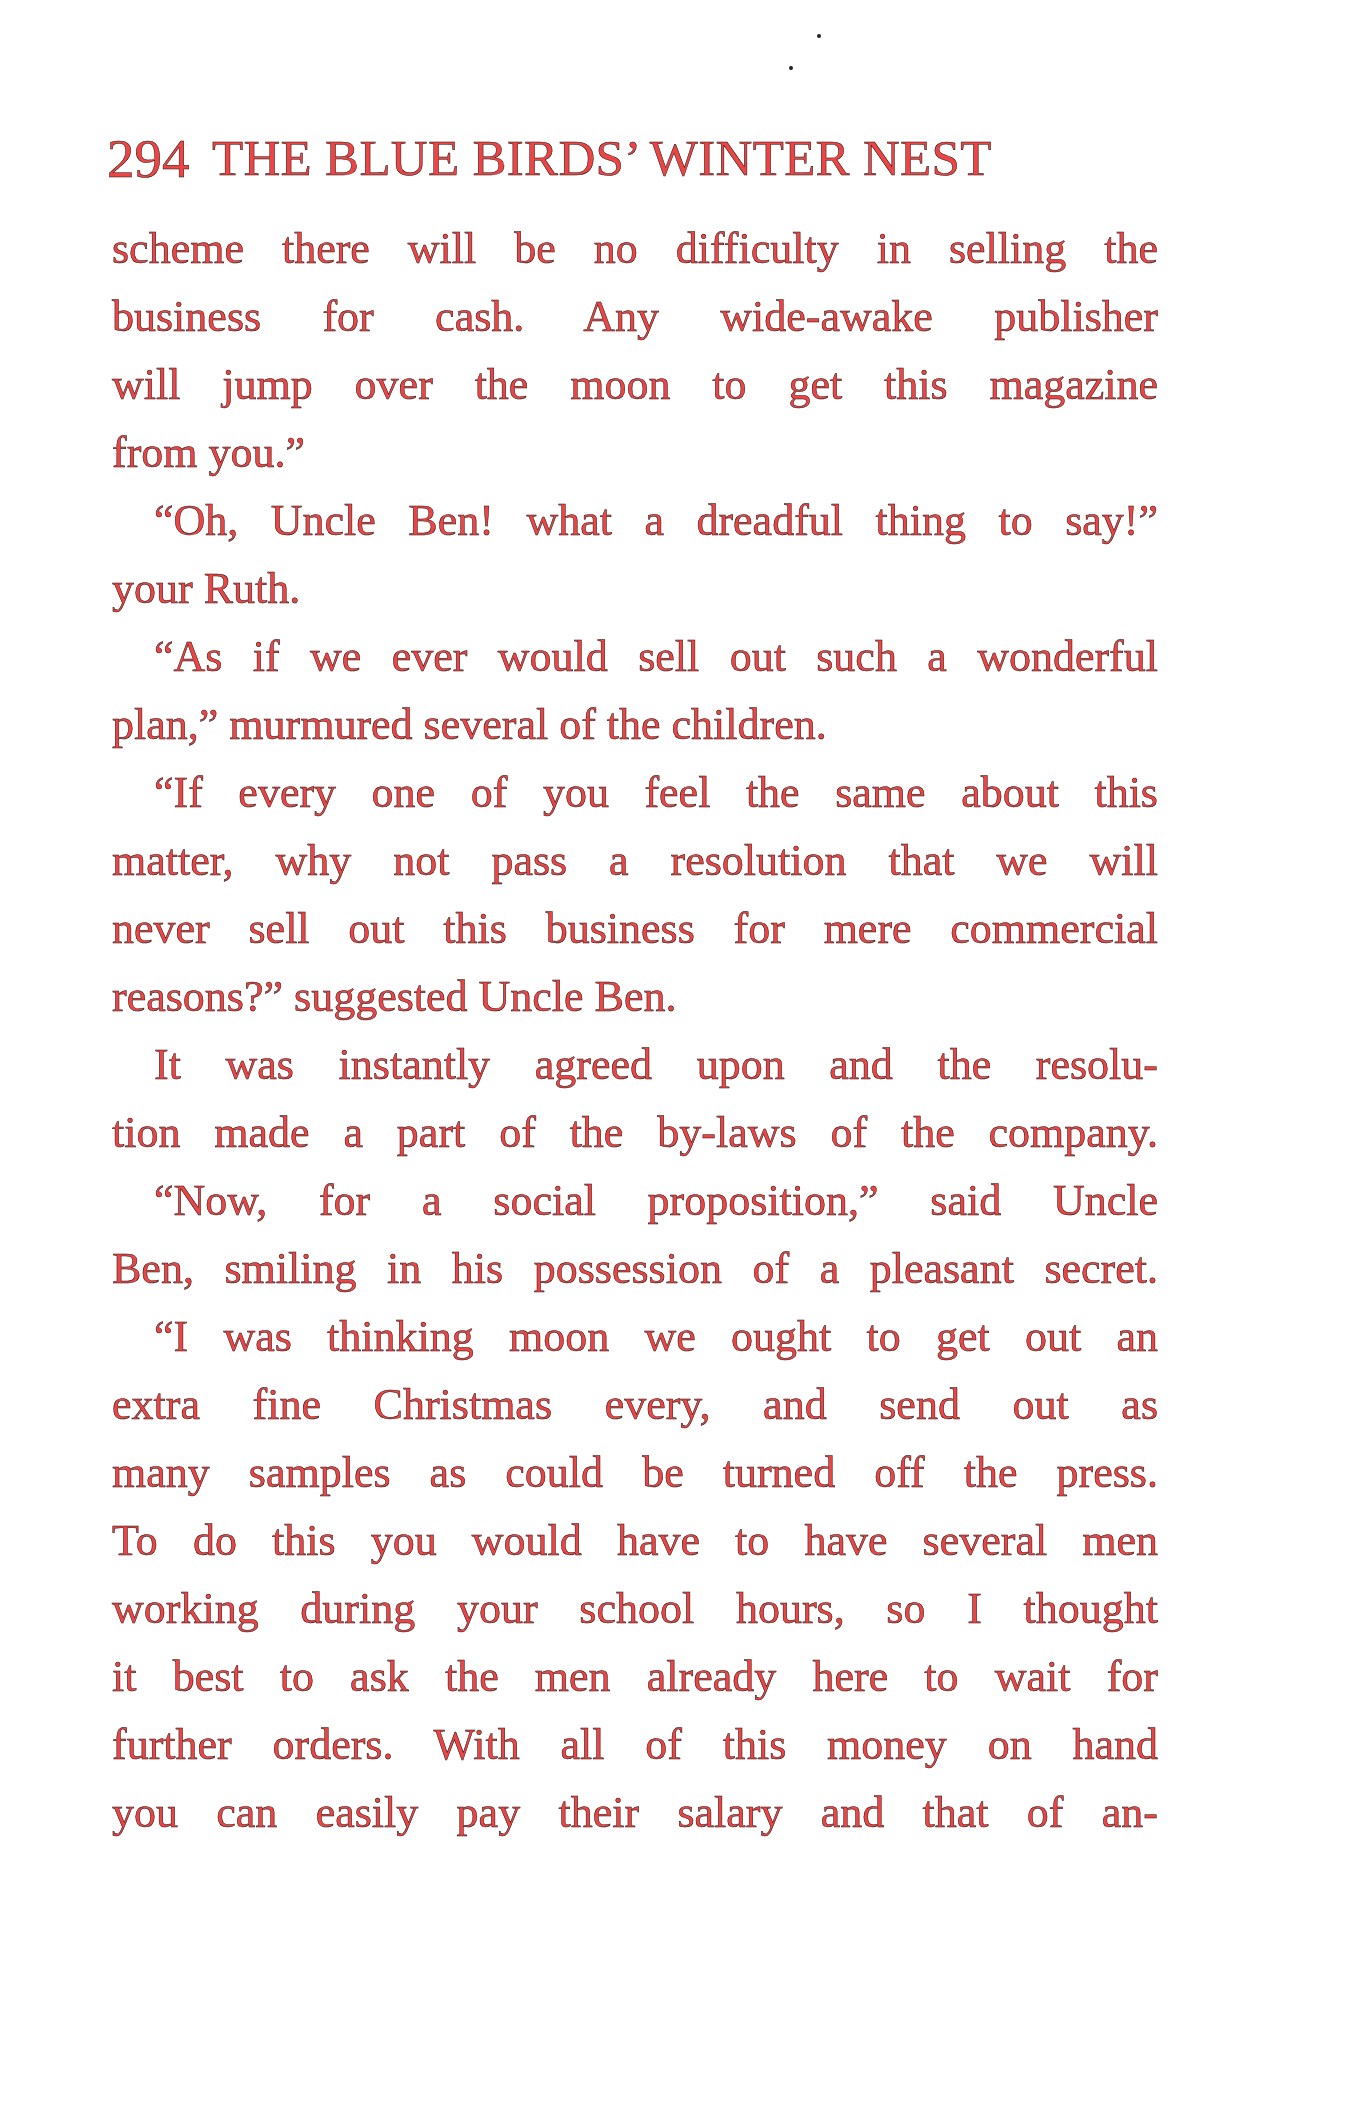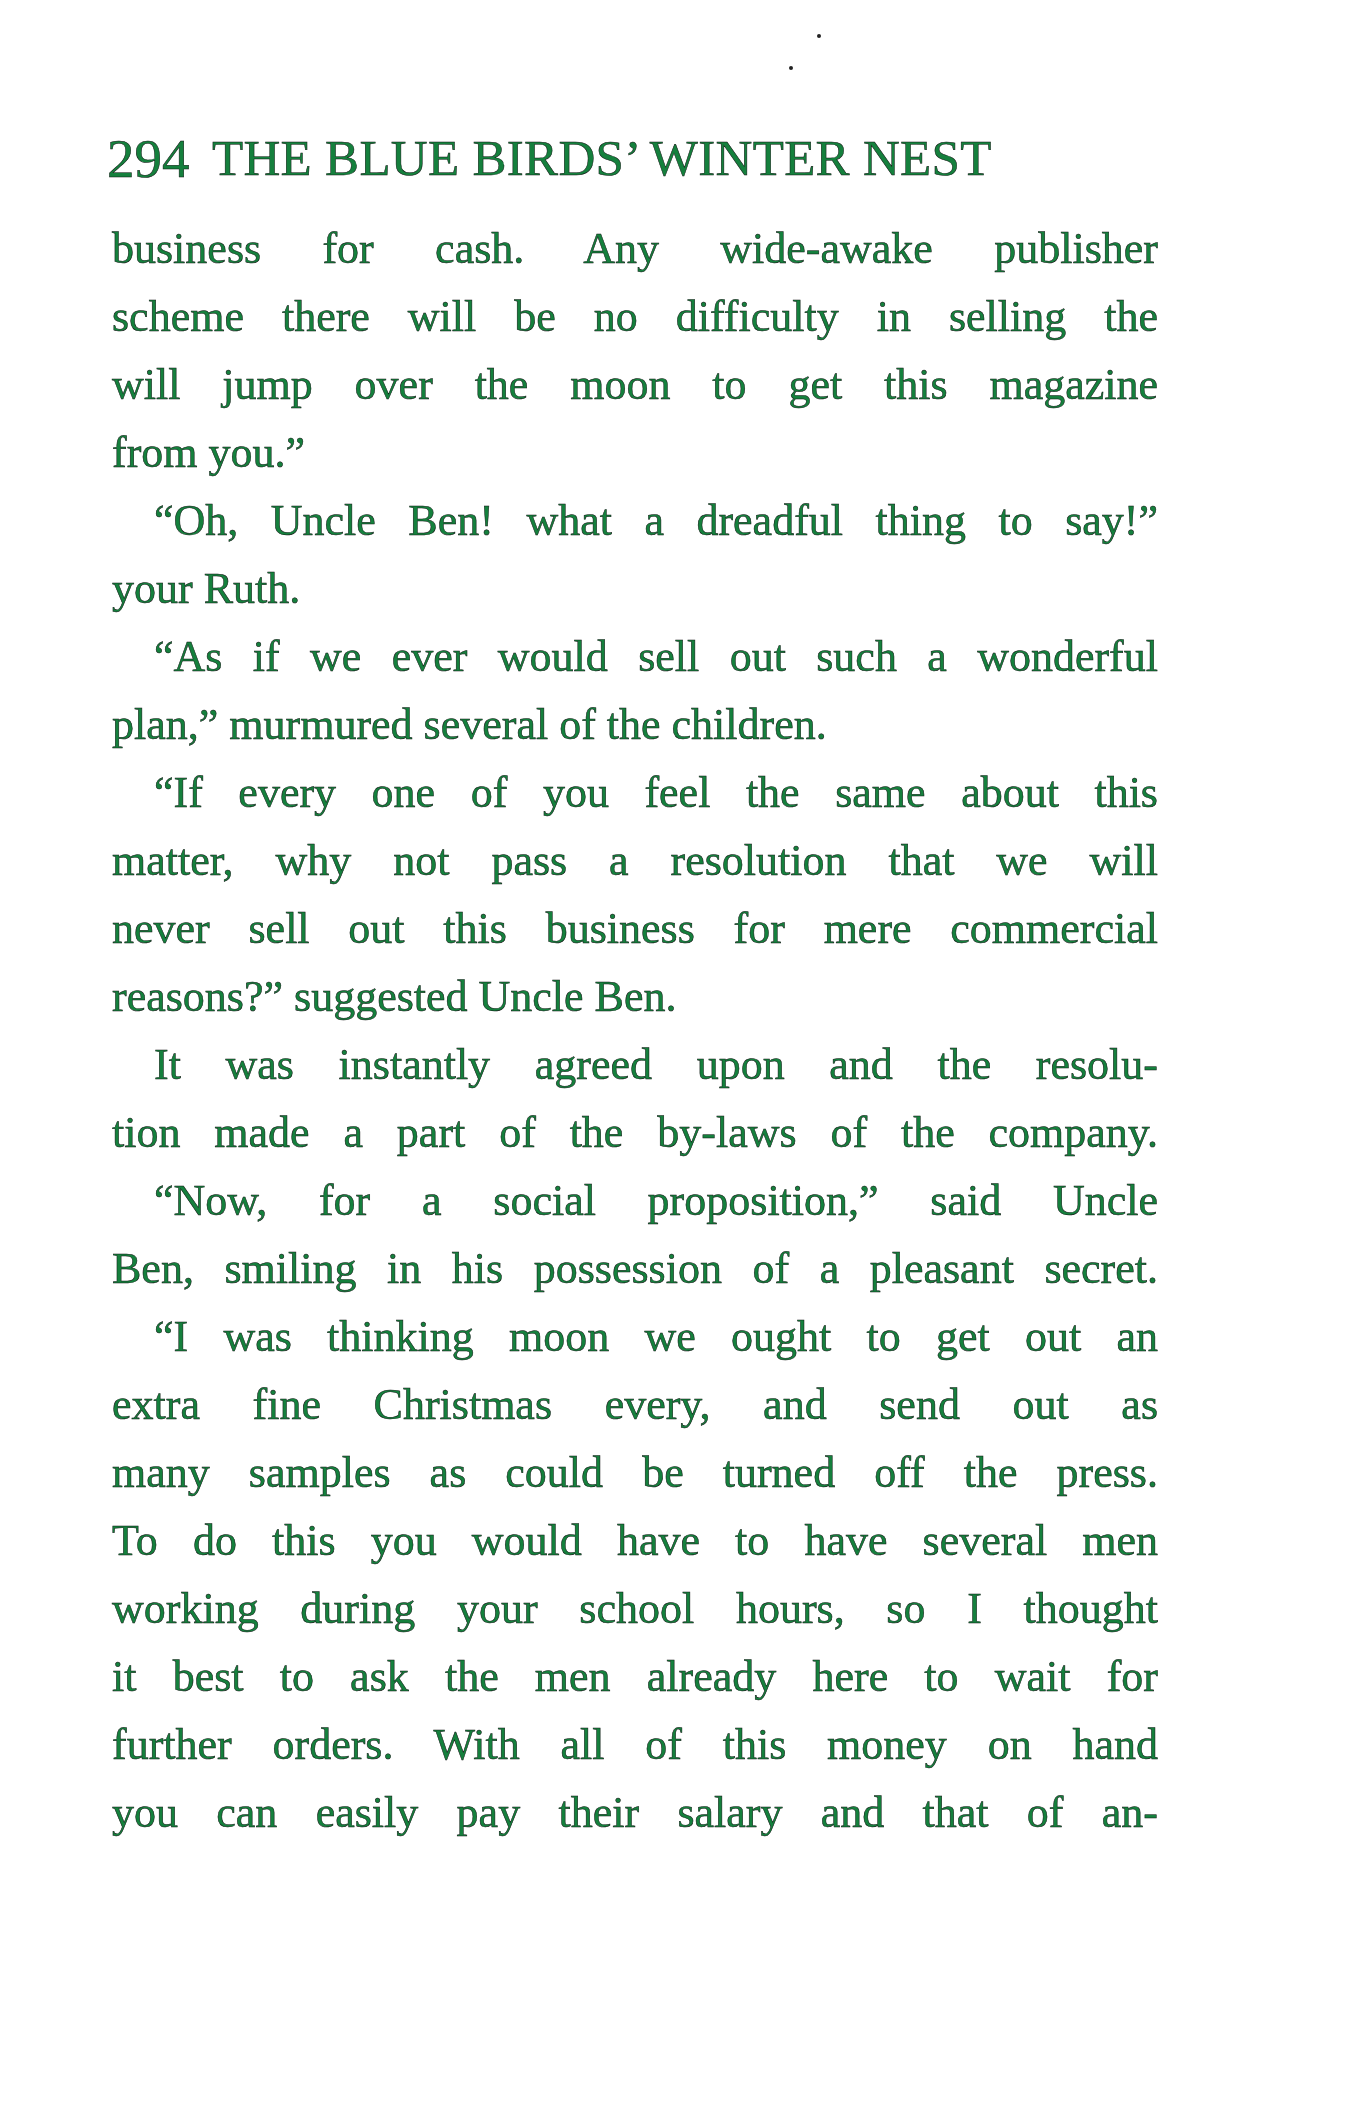--- a/index.html
+++ b/index.html
@@ -1,20 +1,20 @@
 <!DOCTYPE html>
 <html><head>
 <meta charset="utf-8">
 <style>
   html,body { margin:0; padding:0; background:#e8e8e8; }
   .page {
     position:relative;
     width:1351px; height:2112px;
     background:#ffffff;
-    color:#15803d;
+    color:#ef4444;
     font-family:"Liberation Serif", serif;
     overflow:hidden;
     -webkit-text-stroke:0.5px #111;
   }
   .pagenum {
     position:absolute; left:107px; top:131px;
     font-size:55px; line-height:55px;
     white-space:nowrap;
   }
   .running-title {
@@ -49,22 +49,22 @@
 </head>
 <body>
 
 <div class="page">
   <header>
     <span class="pagenum">294</span>
     <span class="running-title">THE BLUE BIRDS’ WINTER NEST</span>
   </header>
 
   <main class="text-block" id="text-block">
+      <div class="line">scheme there will be no difficulty in selling the</div>
       <div class="line">business for cash.  Any wide-awake publisher</div>
-      <div class="line">scheme there will be no difficulty in selling the</div>
       <div class="line">will jump over the moon to get this magazine</div>
       <div class="line no-fill">from you.”</div>
       <div class="line indent">“Oh, Uncle Ben! what a dreadful thing to say!”</div>
       <div class="line no-fill">your Ruth.</div>
       <div class="line indent">“As if we ever would sell out such a wonderful</div>
       <div class="line no-fill">plan,” murmured several of the children.</div>
       <div class="line indent">“If every one of you feel the same about this</div>
       <div class="line">matter, why not pass a resolution that we will</div>
       <div class="line">never sell out this business for mere commercial</div>
       <div class="line no-fill">reasons?” suggested Uncle Ben.</div>

